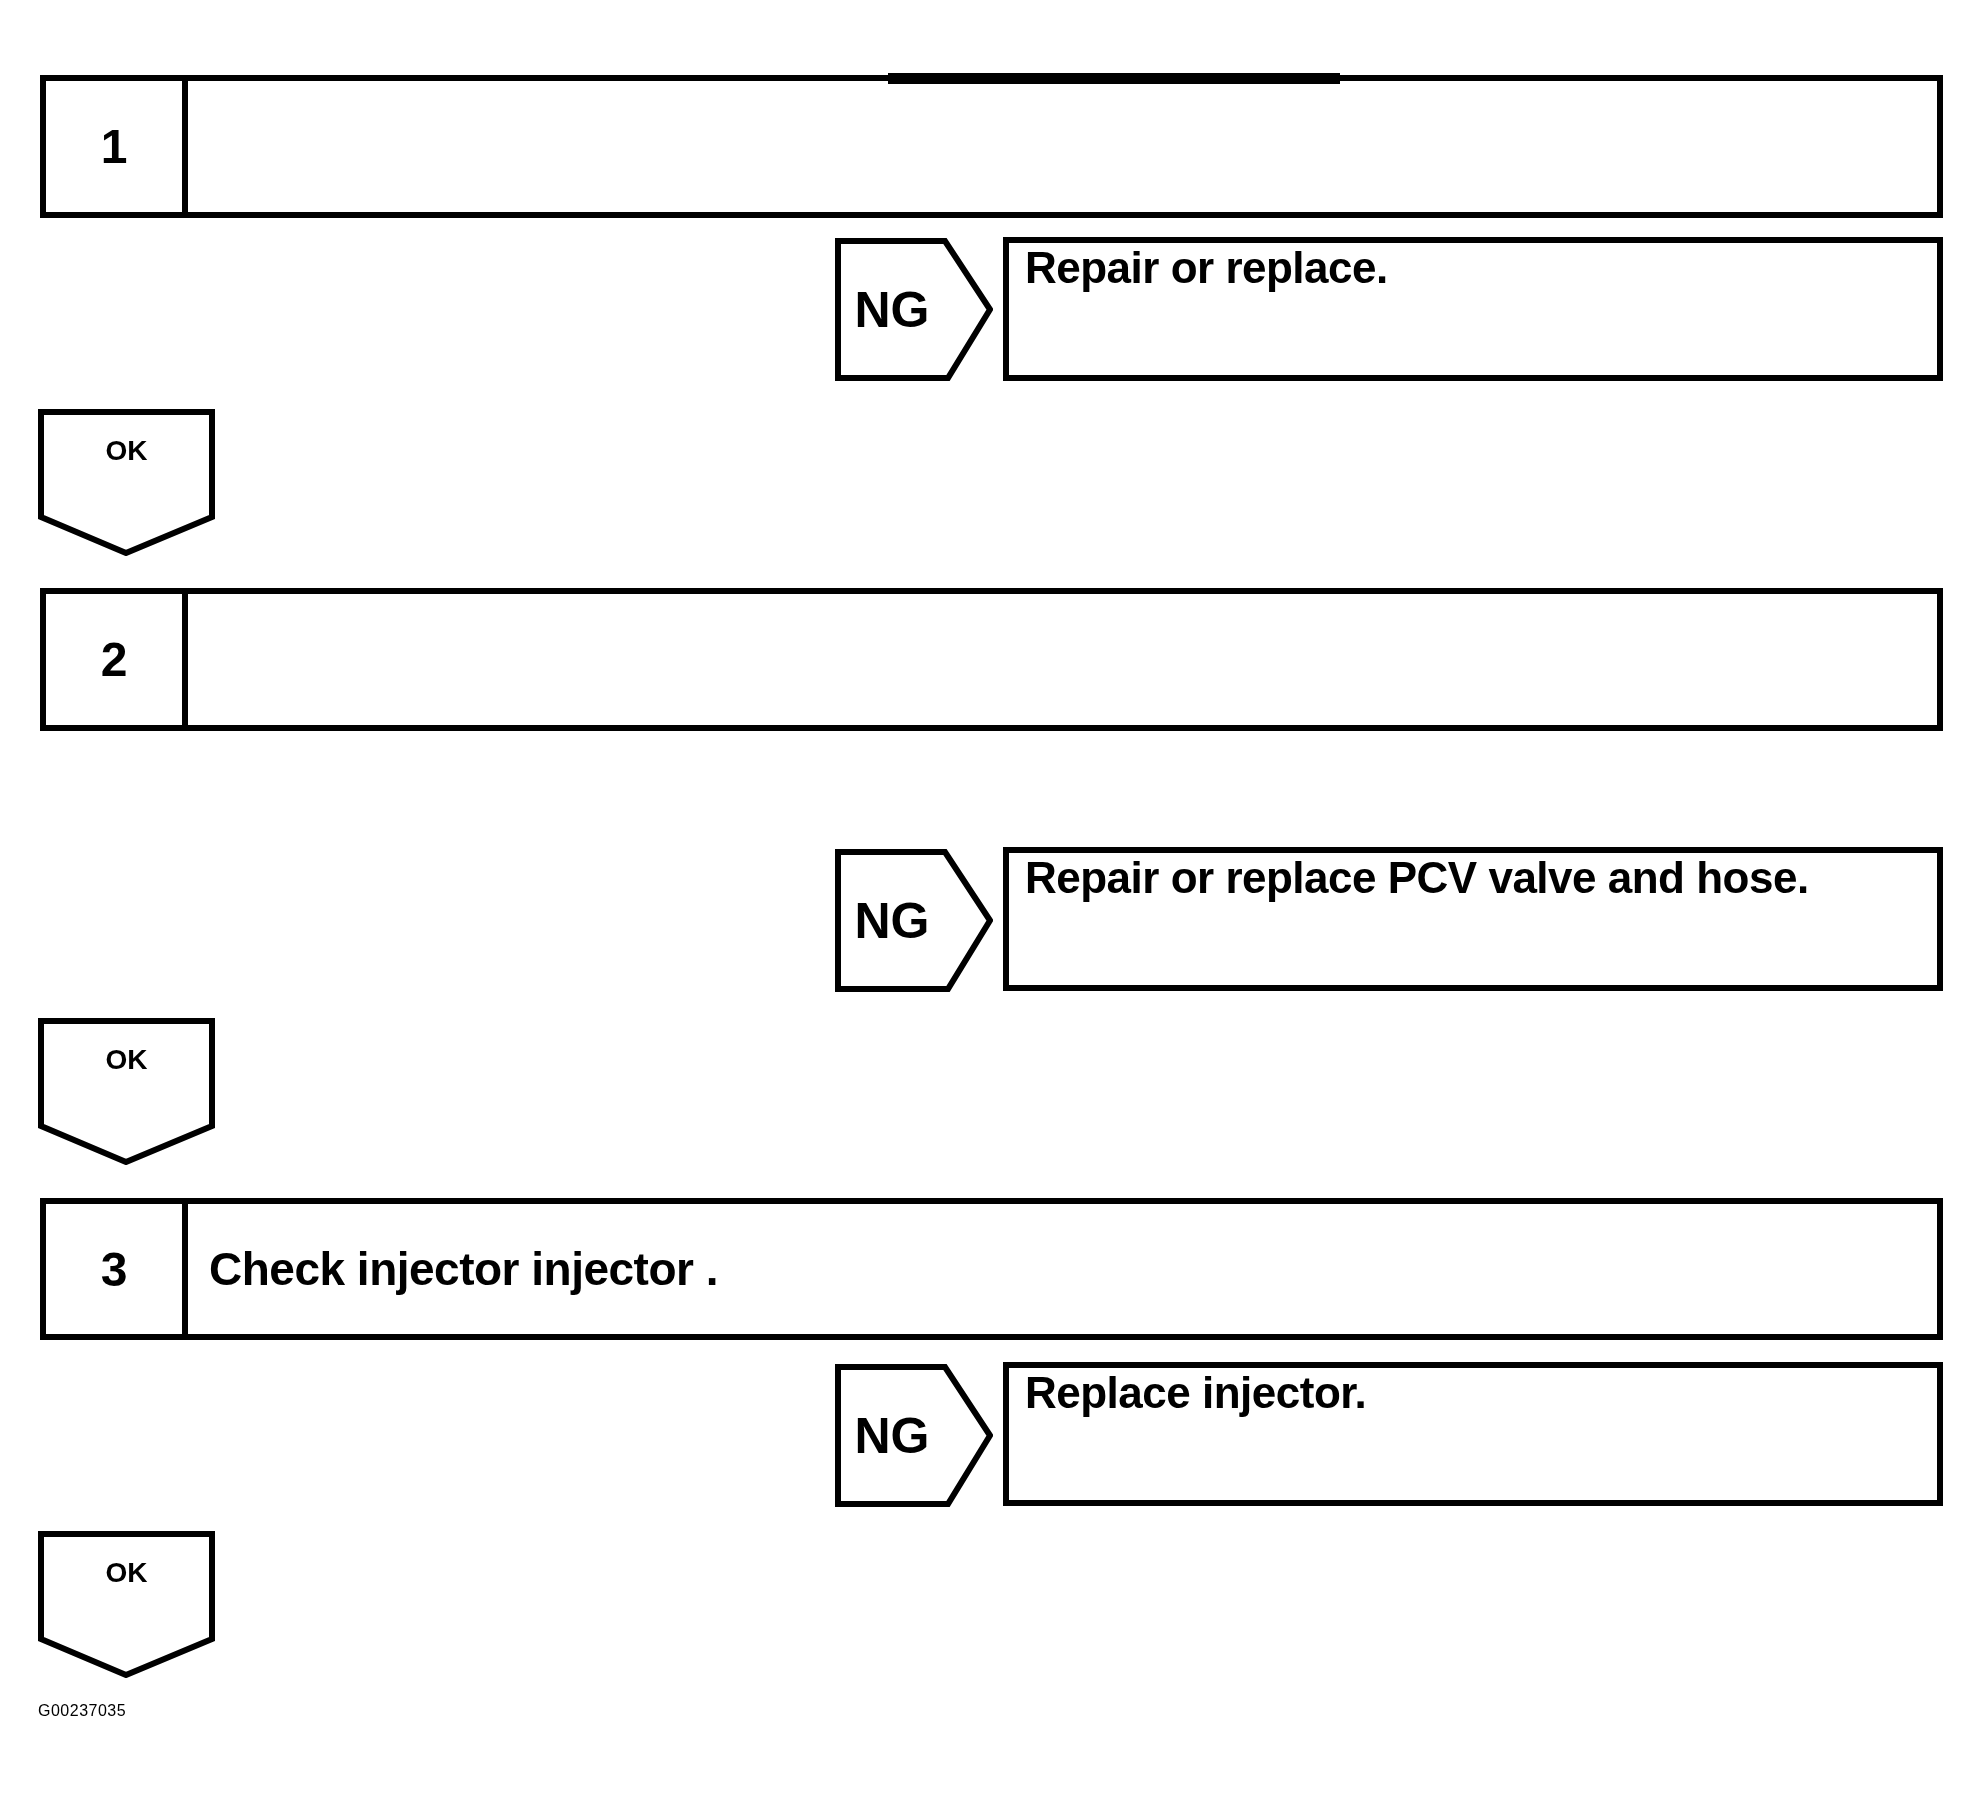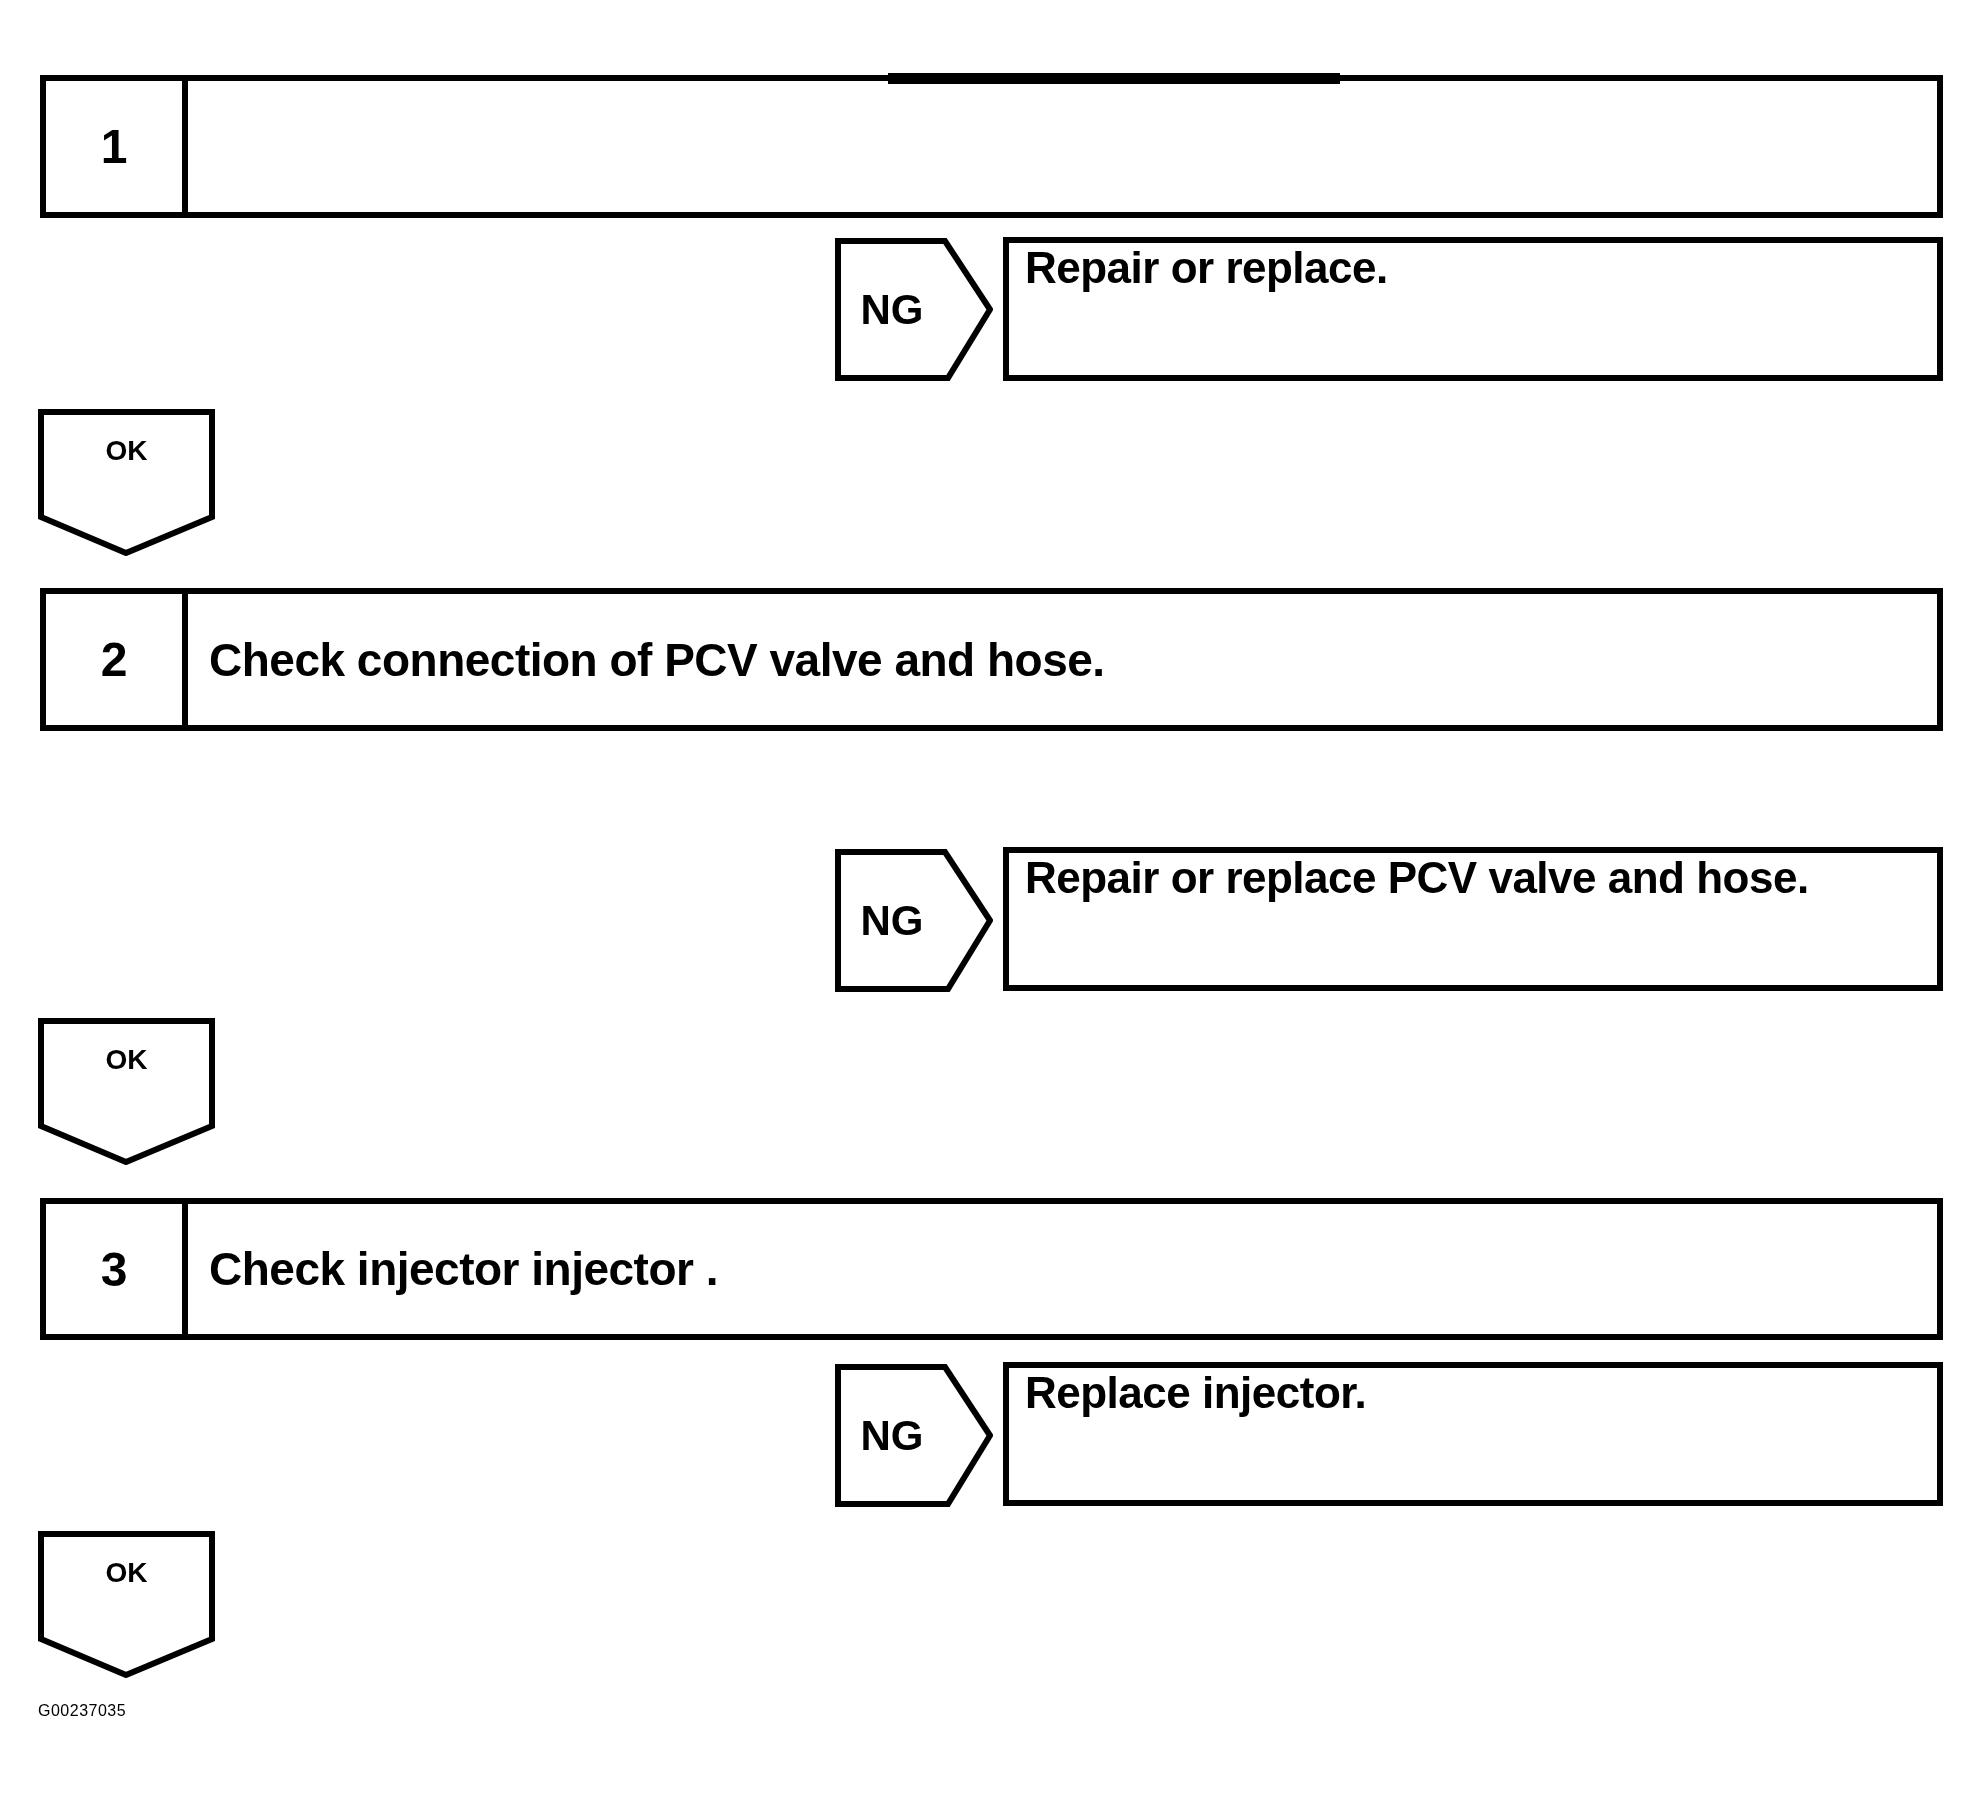--- a/index.html
+++ b/index.html
@@ -60,21 +60,21 @@
   .ng-label {
     position: absolute;
     left: 0;
     top: 0;
     width: 114px;
     height: 100%;
     display: flex;
     align-items: center;
     justify-content: center;
     font-weight: bold;
-    font-size: 42px;
+    font-size: 50px;
   }
 
   
   .result-box {
     position: absolute;
     left: 1003px;
     width: 940px;
     height: 144px;
     border: 6px solid #000;
     box-sizing: border-box;
@@ -163,21 +163,20 @@
 
   <div class="ok-badge s1-ok">
     <svg width="177" height="147" viewBox="0 0 177 147">
       <polygon points="3,3 174,3 174,108 88,144 3,108" fill="#ffffff" stroke="#000000" stroke-width="6" stroke-linejoin="miter"></polygon>
     </svg>
     <span class="ok-label">OK</span>
   </div>
 
   <div class="step-box s2-box">
     <div class="num-cell">2</div>
-    <div class="instr">Check connection of PCV valve and hose.</div>
   </div>
 
   <div class="ng-badge s2-ng">
     <svg width="158" height="143" viewBox="0 0 158 143">
       <polygon points="3,3 110,3 155,71.5 113,140 3,140" fill="#ffffff" stroke="#000000" stroke-width="6" stroke-linejoin="miter"></polygon>
     </svg>
     <span class="ng-label">NG</span>
   </div>
   <div class="result-box s2-res">
     <span>Repair or replace PCV valve and hose.</span>

